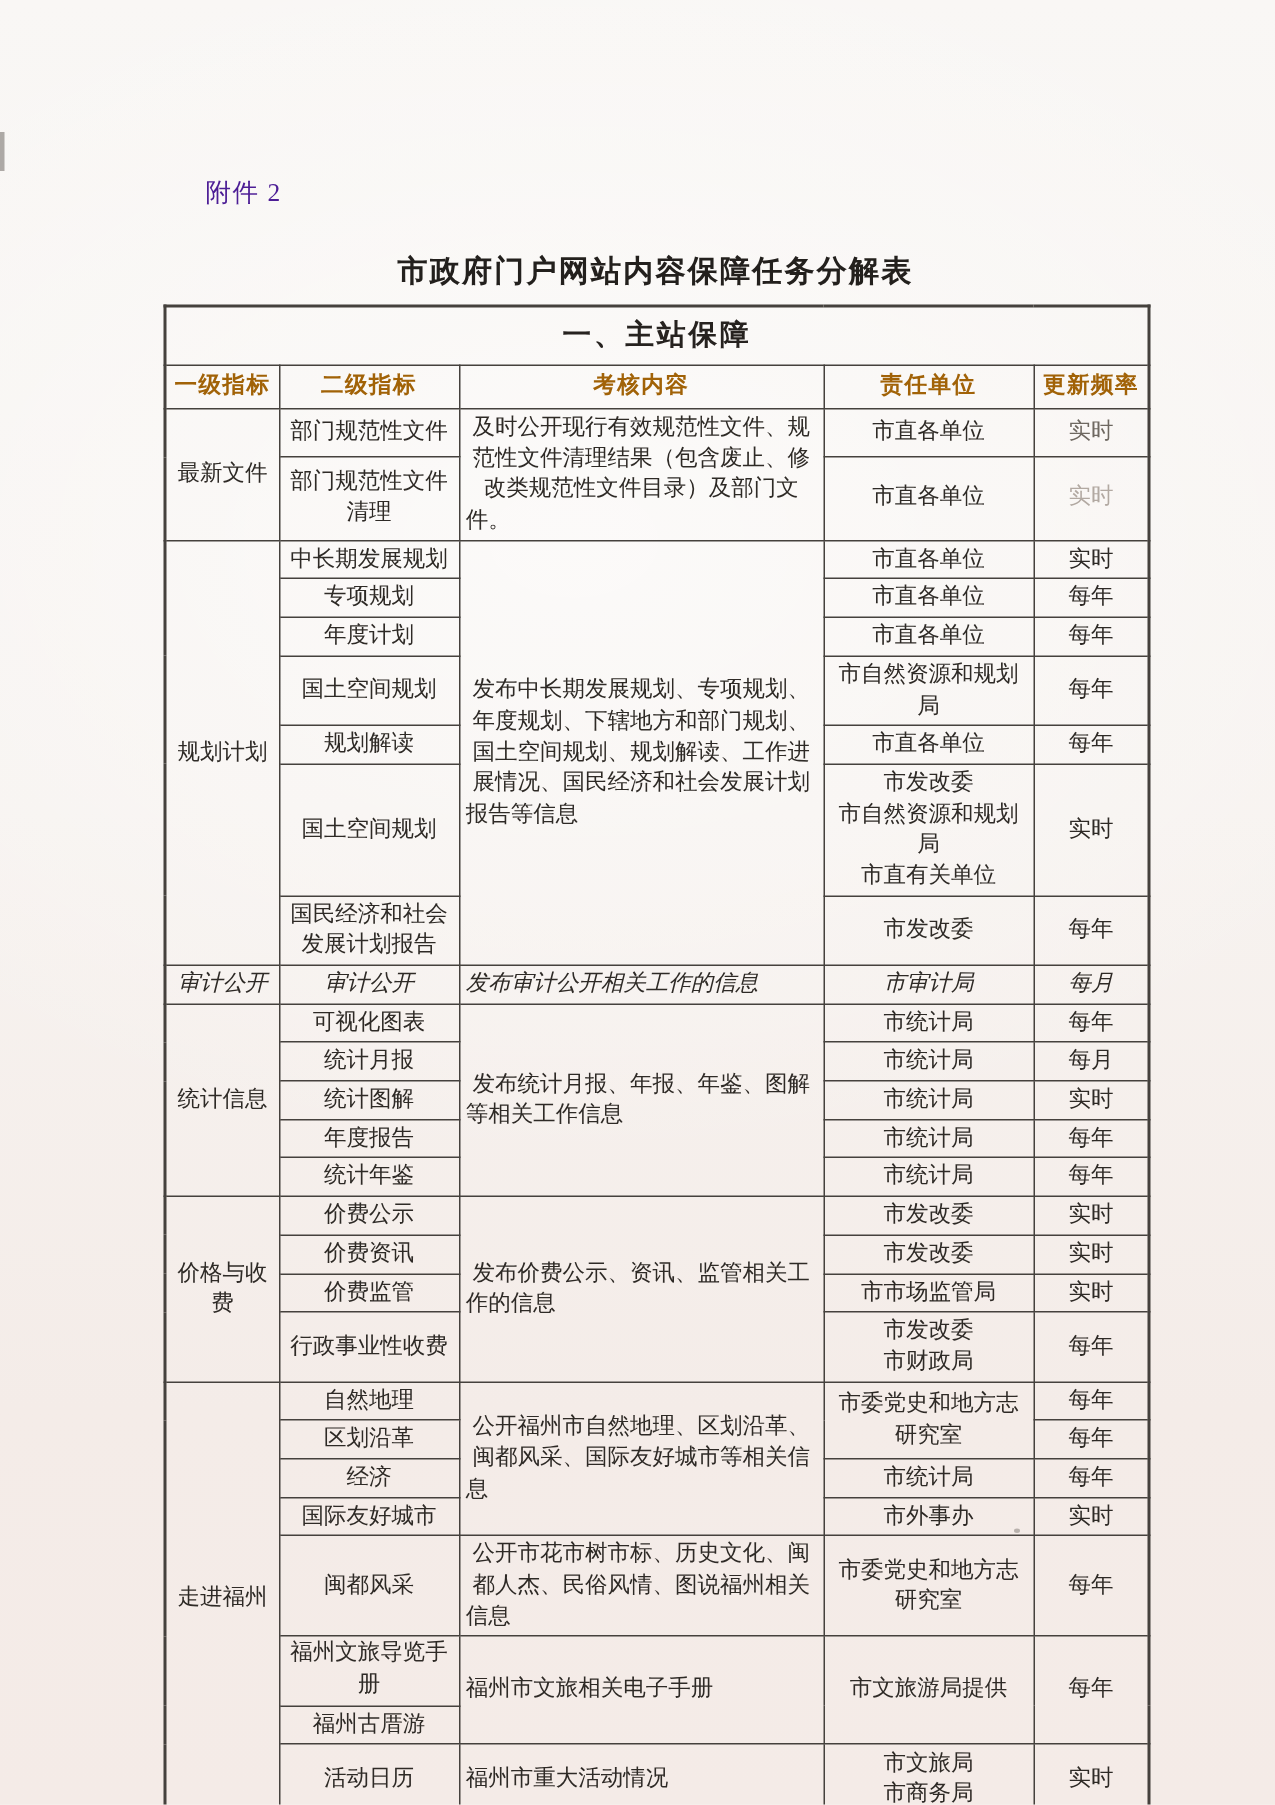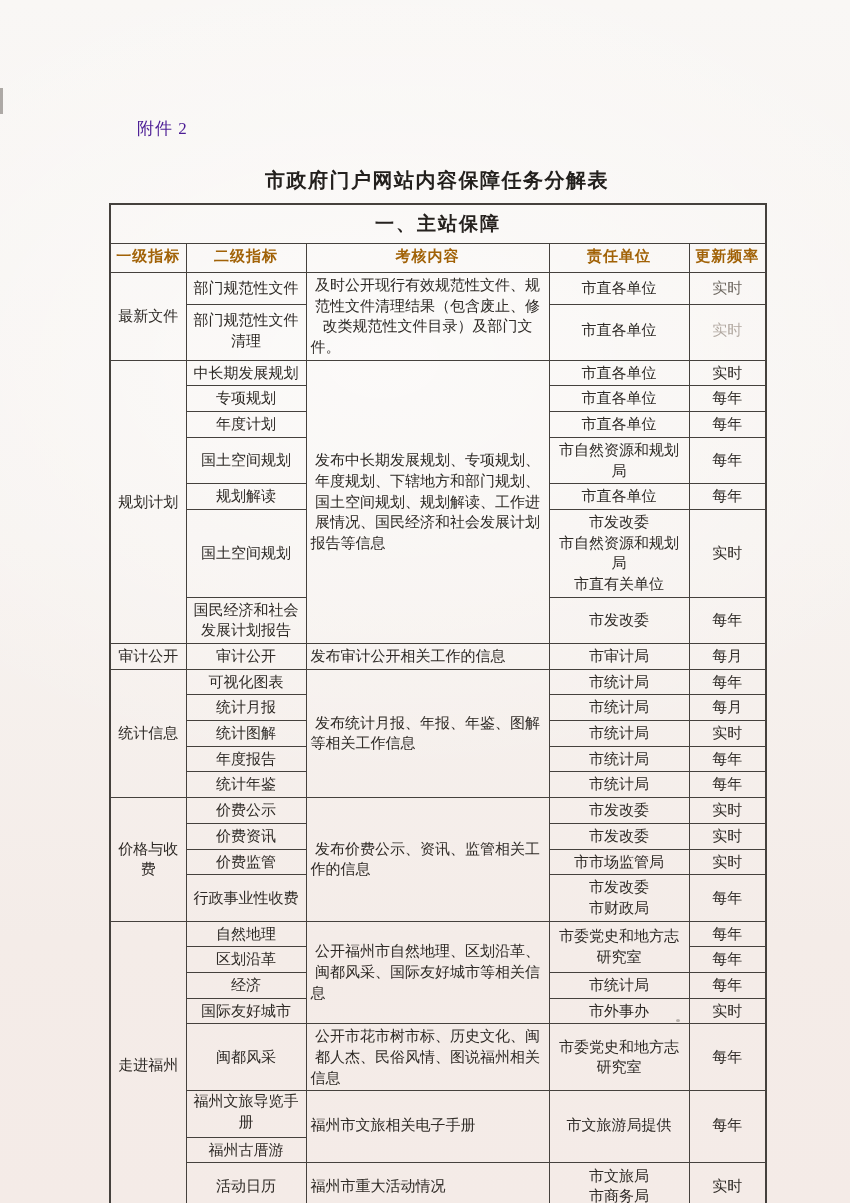--- a/index.html
+++ b/index.html
@@ -128,21 +128,21 @@
           <td class="c3">市发改委
 市自然资源和规划局
 市直有关单位</td>
           <td class="c4">实时</td>
         </tr>
         <tr style="height: 42px;">
           <td class="c1">国民经济和社会发展计划报告</td>
           <td class="c3">市发改委</td>
           <td class="c4">每年</td>
         </tr>
-        <tr style="height: 23px;">
+        <tr style="height: 23px; font-style: italic;">
           <td class="c0">审计公开</td>
           <td class="c1">审计公开</td>
           <td class="c2">发布审计公开相关工作的信息</td>
           <td class="c3">市审计局</td>
           <td class="c4">每月</td>
         </tr>
         <tr style="height: 23px;">
           <td rowspan="5" class="c0">统计信息</td>
           <td class="c1">可视化图表</td>
           <td rowspan="5" class="c2">发布统计月报、年报、年鉴、图解等相关工作信息</td>

